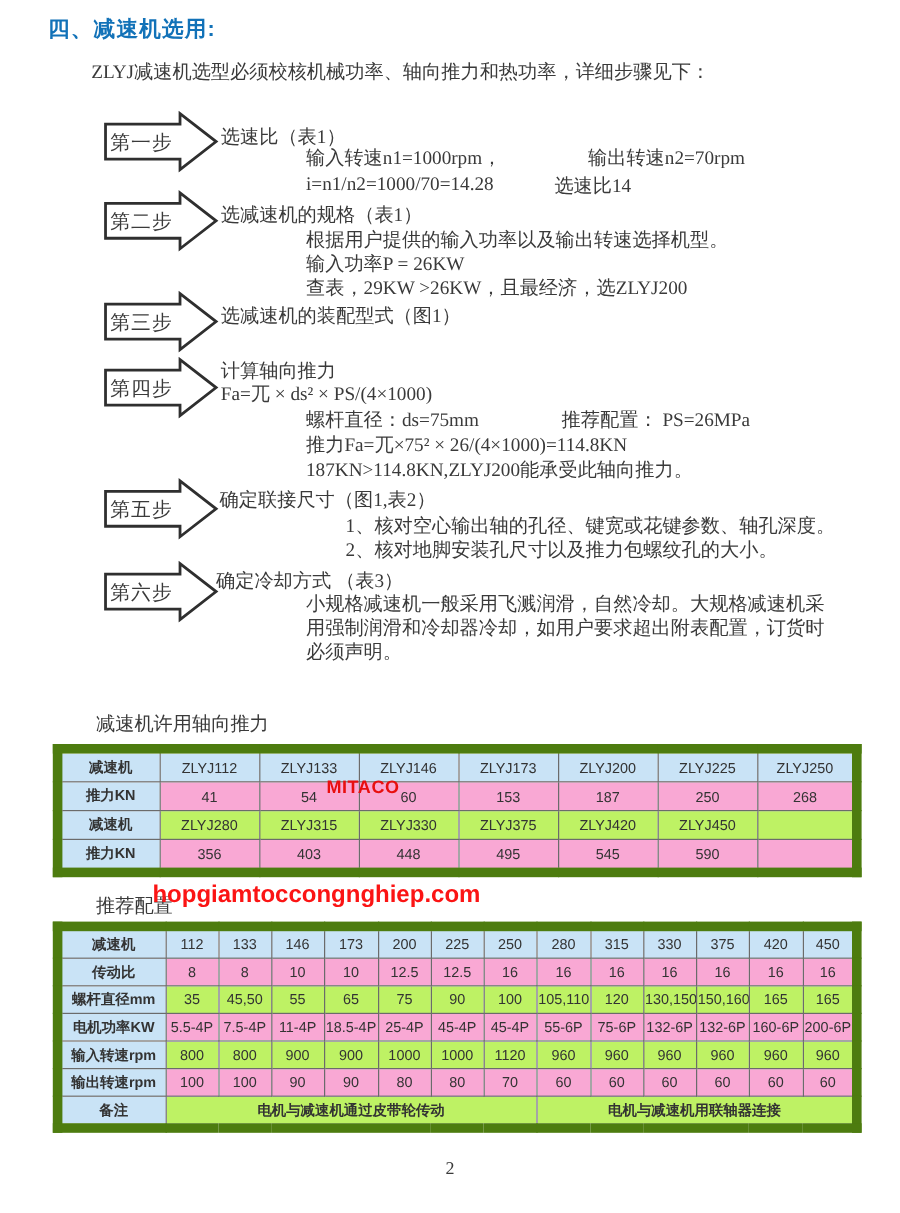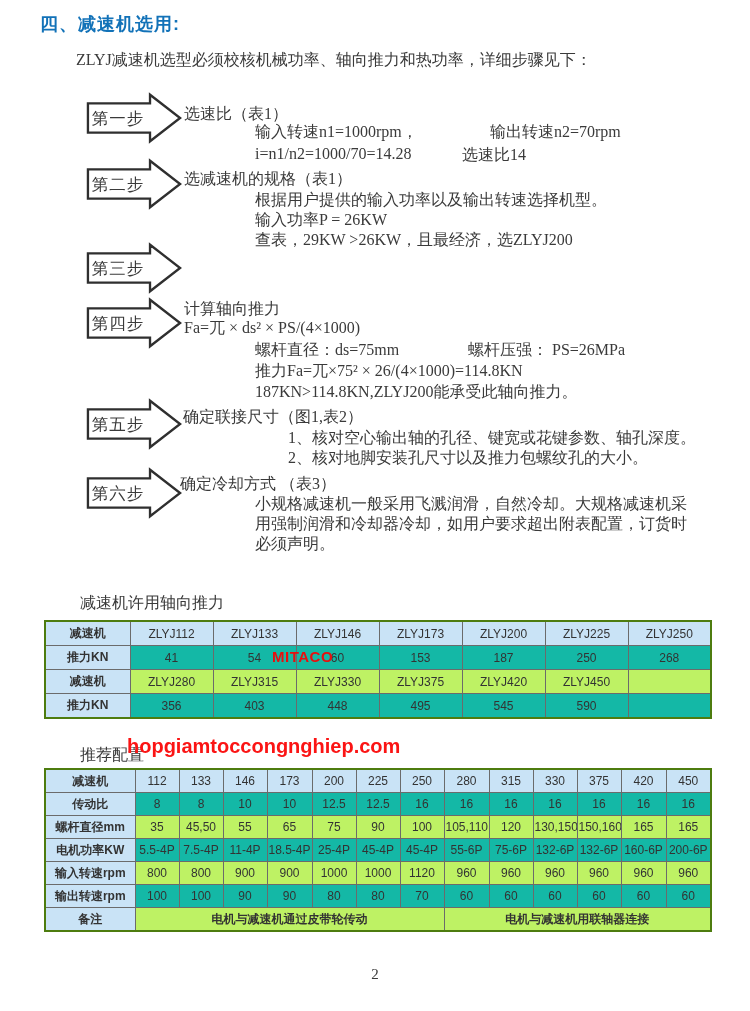--- a/index.html
+++ b/index.html
@@ -13,29 +13,29 @@
     font-family:"Liberation Sans","DejaVu Sans",sans-serif;
     font-weight:bold;font-size:18px;color:#1272b8;letter-spacing:1px;
   }
   .bl{font-size:16px;white-space:nowrap;}
   .step-title{font-size:16px;white-space:nowrap;}
   .para{font-size:16px;line-height:20px;white-space:normal;}
   .arrow{position:absolute;width:97px;height:52px;}
   .arrow polygon{fill:#ffffff;stroke:#2f2f2f;stroke-width:2.4;stroke-linejoin:miter;}
   .arrow text{font-family:"Liberation Serif","DejaVu Serif",serif;font-size:17px;fill:#3a3a3a;letter-spacing:1px;}
   .tbl-title{font-size:16px;margin-left:36px;}
-  .dtable{border-collapse:collapse;table-layout:fixed;border:2px solid #4d7c0f;
+  .dtable{border-collapse:collapse;table-layout:fixed;border:8px solid #4d7c0f;
     font-family:"Liberation Sans","DejaVu Sans",sans-serif;font-size:12px;color:#333;}
   .dtable td{border:1px solid #6b6b6b;text-align:center;vertical-align:middle;
     overflow:hidden;white-space:nowrap;padding:0 1px;}
   .t1 td{height:23px;}
   .t2 td{height:22px;}
   .hdr{font-weight:bold;}
   .c-blue{background:#c9e3f6;}
-  .c-yellow{background:#14b8a6;}
+  .c-yellow{background:#f9a8d4;}
   .c-pink{background:#bef264;}
   .remark-cell{font-weight:bold;}
   .wm-mitaco{
     font-family:"Liberation Sans","DejaVu Sans",sans-serif;
     font-weight:bold;font-size:15px;color:#e80f0f;letter-spacing:0.5px;z-index:5;
   }
   .wm-site{
     font-family:"Liberation Sans","DejaVu Sans",sans-serif;
     font-weight:bold;font-size:20px;color:#fb1414;z-index:5;
   }
@@ -65,29 +65,30 @@
   </svg>
   <div class="abs step-title" style="left:184px;top:169px">选减速机的规格（表1）</div>
   <div class="abs bl" style="left:255px;top:190px">根据用户提供的输入功率以及输出转速选择机型。</div>
   <div class="abs bl" style="left:255px;top:210px">输入功率P = 26KW</div>
   <div class="abs bl" style="left:255px;top:230px">查表，29KW &gt;26KW，且最经济，选ZLYJ200</div>
 
   <svg class="arrow" style="left:86px;top:242px" viewBox="0 0 100 52">
     <polygon points="2,11 66,11 66,2 97,26 66,50 66,41 2,41"></polygon>
     <text x="33" y="32" text-anchor="middle">第三步</text>
   </svg>
+  <div class="abs step-title" style="left:184px;top:253px">选减速机的装配型式（图1）</div>
 
   <svg class="arrow" style="left:86px;top:297px" viewBox="0 0 100 52">
     <polygon points="2,11 66,11 66,2 97,26 66,50 66,41 2,41"></polygon>
     <text x="33" y="32" text-anchor="middle">第四步</text>
   </svg>
   <div class="abs step-title" style="left:184px;top:299px">计算轴向推力</div>
   <div class="abs bl" style="left:184px;top:318px">Fa=兀 × ds² × PS/(4×1000)</div>
   <div class="abs bl" style="left:255px;top:340px">螺杆直径：ds=75mm</div>
-  <div class="abs bl" style="left:468px;top:340px">螺杆压强： PS=26MPa</div>
+  <div class="abs bl" style="left:468px;top:340px">推荐配置： PS=26MPa</div>
   <div class="abs bl" style="left:255px;top:361px">推力Fa=兀×75² × 26/(4×1000)=114.8KN</div>
   <div class="abs bl" style="left:255px;top:382px">187KN&gt;114.8KN,ZLYJ200能承受此轴向推力。</div>
 
   <svg class="arrow" style="left:86px;top:398px" viewBox="0 0 100 52">
     <polygon points="2,11 66,11 66,2 97,26 66,50 66,41 2,41"></polygon>
     <text x="33" y="32" text-anchor="middle">第五步</text>
   </svg>
   <div class="abs step-title" style="left:183px;top:407px">确定联接尺寸（图1,表2）</div>
   <div class="abs bl" style="left:288px;top:428px">1、核对空心输出轴的孔径、键宽或花键参数、轴孔深度。</div>
   <div class="abs bl" style="left:288px;top:448px">2、核对地脚安装孔尺寸以及推力包螺纹孔的大小。</div>

